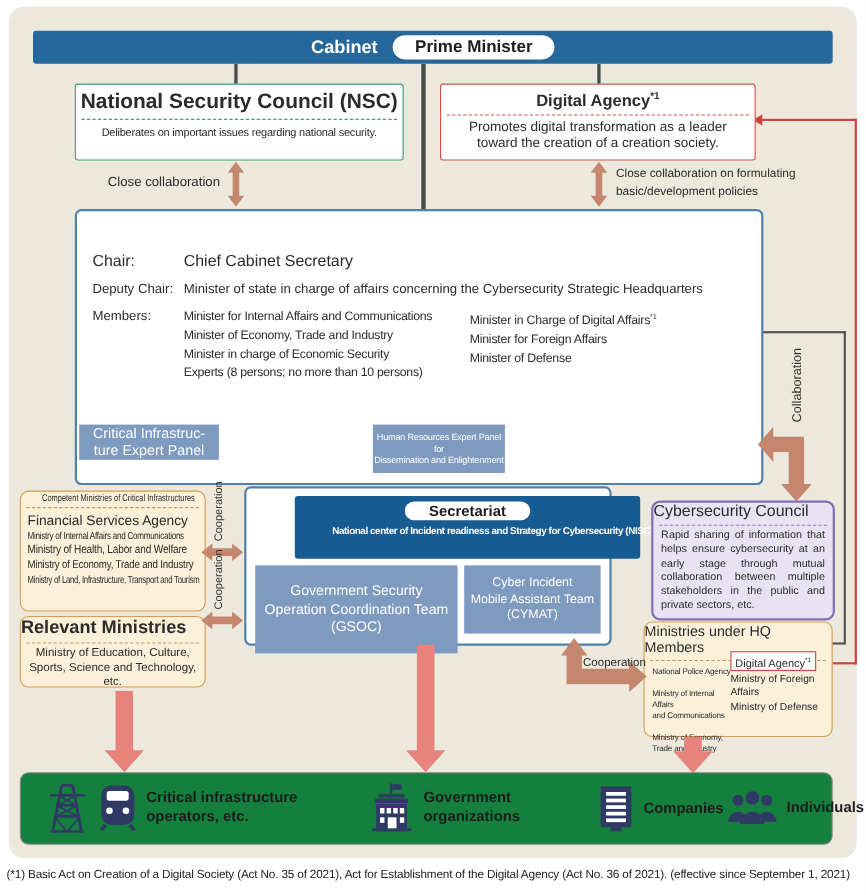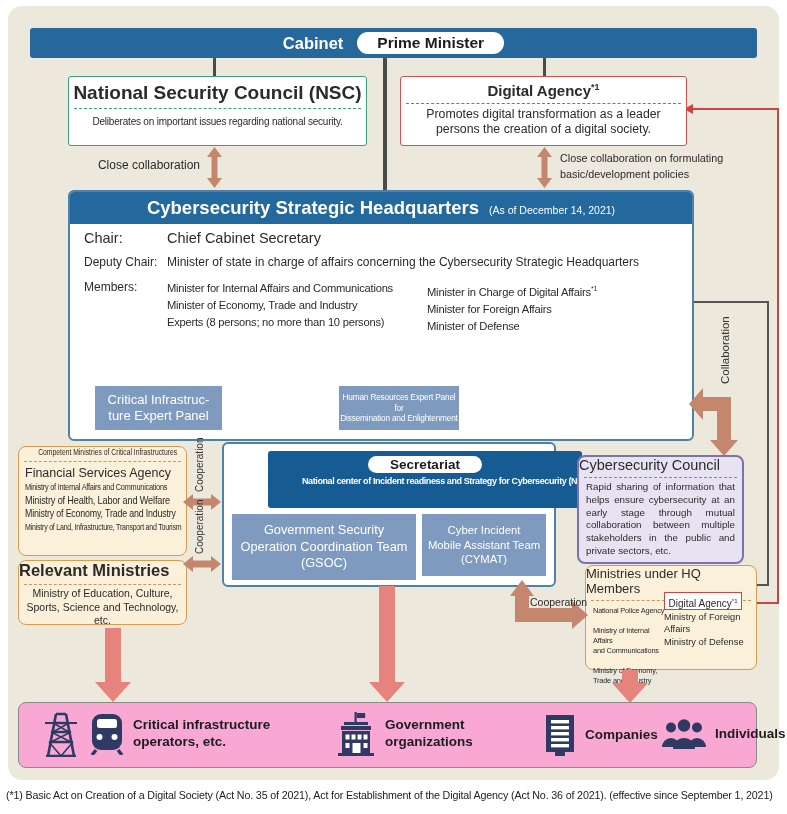--- a/index.html
+++ b/index.html
@@ -31,21 +31,21 @@
   .cx77{transform:scaleX(.77);transform-origin:center;}
   .cx85{transform:scaleX(.85);transform-origin:left center;}
   .cx75{transform:scaleX(.75);transform-origin:left center;}
   .line{background:#555;}
   .redline{background:#CC4340;}
   .redhead{width:0;height:0;border-top:5px solid transparent;border-bottom:5px solid transparent;border-right:9px solid #CC4340;}
   .secout{background:#fff;border:2px solid #4F81AD;border-radius:6px;}
   .secdark{background:#175B93;border-radius:3px;text-align:center;margin-left:36px;}
   .secpill{display:inline-block;background:#fff;border-radius:999px;padding:1px 22px;font-size:13.5px;font-weight:bold;color:#1c1c1c;margin-top:5px;}
   .nisc{color:#fff;font-size:9px;font-weight:600;letter-spacing:-0.4px;white-space:nowrap;margin-top:3px;padding-left:34px;}
-  .bottombox{background:#f9a8d4;border:1.5px solid #8a8a8a;border-radius:8px;}
+  .bottombox{background:#15803d;border:1.5px solid #8a8a8a;border-radius:8px;}
   .target{display:flex;align-items:center;gap:8px;}
   .target .tl{font-size:13.5px;font-weight:600;line-height:1.25;color:#1c1c1c;}
   .foot{font-size:10.7px;letter-spacing:-0.15px;color:#222;white-space:nowrap;}
   sup{font-size:0.6em;}
 </style>
 </head>
 <body>
 
 <div id="stage">
   <div class="abs beige" style="left:8px;top:6px;width:771px;height:774px;"></div>
@@ -71,53 +71,50 @@
 
   <div class="abs card" style="left:68px;top:76px;width:297px;height:68px;border:1.5px solid #3AA17A;">
     <div class="ct" style="font-size:19px;">National Security Council (NSC)</div>
     <hr class="dash" style="border-color:#3AA17A;">
     <div class="cbody" style="font-size:10px;letter-spacing:-0.2px;padding:7px 6px 0 6px;">Deliberates on important issues regarding national security.</div>
   </div>
 
   <div class="abs card" style="left:400px;top:76px;width:285px;height:68px;border:1.5px solid #D6504C;">
     <div class="ct" style="font-size:15px;"><span>Digital Agency</span><sup>*1</sup></div>
     <hr class="dash" style="border-color:#D6504C;">
-    <div class="cbody" style="font-size:12.3px;padding:3px 8px 0 8px;line-height:1.25;">Promotes digital transformation as a leader persons the creation of a digital society.</div>
+    <div class="cbody" style="font-size:12.3px;padding:3px 8px 0 8px;line-height:1.25;">Promotes digital transformation as a leader toward the creation of a creation society.</div>
   </div>
 
   <svg class="abs" style="left:207px;top:147px;" width="15" height="41" viewBox="0 0 15 41">
       <polygon points="7.5,0 15,10 10.5,10 10.5,31 15,31 7.5,41 0,31 4.5,31 4.5,10 0,10" fill="#C4876D"></polygon>
     </svg>
   <div class="abs lab" style="left:88px;top:158px;width:112px;text-align:right;">Close collaboration</div>
   <svg class="abs" style="left:537px;top:147px;" width="15" height="41" viewBox="0 0 15 41">
       <polygon points="7.5,0 15,10 10.5,10 10.5,31 15,31 7.5,41 0,31 4.5,31 4.5,10 0,10" fill="#C4876D"></polygon>
     </svg>
   <div class="abs" style="left:560px;top:151px;width:186px;font-size:10.8px;line-height:1.45;">Close collaboration on formulating basic/development policies</div>
 
   <div class="abs hq" style="left:68px;top:190px;width:622px;height:247px;">
-    <div class="hqbar" style="height:32px;">
-      <span class="t">Cybersecurity Strategic Headquarters</span>
-      <span class="asof">(As of December 14, 2021)</span>
-    </div>
     <div class="abs" style="left:14px;top:38px;font-size:14.5px;">Chair:</div>
     <div class="abs" style="left:97px;top:38px;font-size:14.5px;">Chief Cabinet Secretary</div>
     <div class="abs lab" style="left:14px;top:63px;">Deputy Chair:</div>
     <div class="abs lab nw" style="left:97px;top:63px;text-align:right;">Minister of state in charge of affairs concerning the Cybersecurity Strategic Headquarters</div>
     <div class="abs lab" style="left:14px;top:88px;">Members:</div>
     <div class="abs" style="left:97px;top:88px;font-size:11.2px;letter-spacing:-0.25px;line-height:17px;">
       <div class="nw">Minister for Internal Affairs and Communications</div>
       <div class="nw">Minister of Economy, Trade and Industry</div>
+      <div class="nw">Minister in charge of Economic Security</div>
       <div class="nw">Experts (8 persons; no more than 10 persons)</div>
     </div>
     <div class="abs" style="left:357px;top:88px;font-size:11.2px;letter-spacing:-0.2px;line-height:17px;">
       <div class="nw"><span>Minister in Charge of Digital Affairs</span><sup>*1</sup></div>
       <div class="nw">Minister for Foreign Affairs</div>
       <div class="nw">Minister of Defense</div>
     </div>
-    <div class="abs panel pre" style="left:25px;top:194px;width:127px;height:44px;font-size:13px;">Critical Infrastruc-
+    <div class="abs panel pre" style="left:2px;top:194px;width:127px;height:32px;font-size:13px;">Critical Infrastruc-
 ture Expert Panel</div>
     <div class="abs panel pre" style="left:269px;top:194px;width:120px;height:44px;font-size:8.3px;letter-spacing:-0.2px;">Human Resources Expert Panel for
 Dissemination and Enlightenment</div>
   </div>
 
   <div class="abs vlabel" style="left:719px;top:300px;height:100px;width:16px;font-size:11.5px;">Collaboration</div>
   <svg class="abs" style="left:686px;top:382px;" width="60" height="78" viewBox="0 0 60 78">
     <polygon points="3,22 17,6 17,15 45,15 45,58 52,58 38,74 24,58 31,58 31,29 17,29 17,38" fill="#C4876D"></polygon>
   </svg>
 
@@ -146,29 +143,29 @@
   <div class="abs vlabel" style="left:194px;top:512px;height:42px;width:12px;font-size:10px;">Cooperation</div>
   <svg class="abs" style="left:183px;top:556px;" width="38" height="16" viewBox="0 0 38 16">
       <polygon points="0,8 10,0 10,4.5 28,4.5 28,0 38,8 28,16 28,11.5 10,11.5 10,16" fill="#C4876D"></polygon>
     </svg>
 
   <div class="abs secout" style="left:222px;top:442px;width:330px;height:141px;">
     <div class="abs secdark" style="left:8px;top:7px;width:314px;height:57px;">
       <div class="secpill">Secretariat</div>
       <div class="nisc">National center of Incident readiness and Strategy for Cybersecurity (NISC)</div>
     </div>
-    <div class="abs steel pre" style="left:8px;top:70px;width:184px;height:66px;font-size:12.8px;">Government Security
+    <div class="abs steel pre" style="left:8px;top:70px;width:184px;height:80px;font-size:12.8px;">Government Security
 Operation Coordination Team
 (GSOC)</div>
     <div class="abs steel pre" style="left:198px;top:70px;width:124px;height:62px;font-size:11.3px;">Cyber Incident
 Mobile Assistant Team
 (CYMAT)</div>
   </div>
 
-  <div class="abs purple" style="left:577px;top:455px;width:163px;height:105px;">
+  <div class="abs purple" style="left:592px;top:455px;width:163px;height:105px;">
     <div class="ct" style="font-size:14.5px;">Cybersecurity Council</div>
     <hr class="dash" style="border-color:#8A7BBB;">
     <div style="font-size:9.8px;text-align:justify;padding:3px 7px 0 7px;line-height:12.8px;">Rapid sharing of information that helps ensure cybersecurity at an early stage through mutual collaboration between multiple stakeholders in the public and private sectors, etc.</div>
   </div>
 
   <div class="abs orange" style="left:585px;top:565px;width:170px;height:103px;">
     <div class="ct" style="font-size:13px;">Ministries under HQ Members</div>
     <hr class="dash" style="border-color:#C89A55;">
     <div class="abs pre" style="left:7px;top:30px;width:72px;font-size:7.4px;letter-spacing:-0.2px;line-height:10px;">
       <div>National Police Agency</div>

